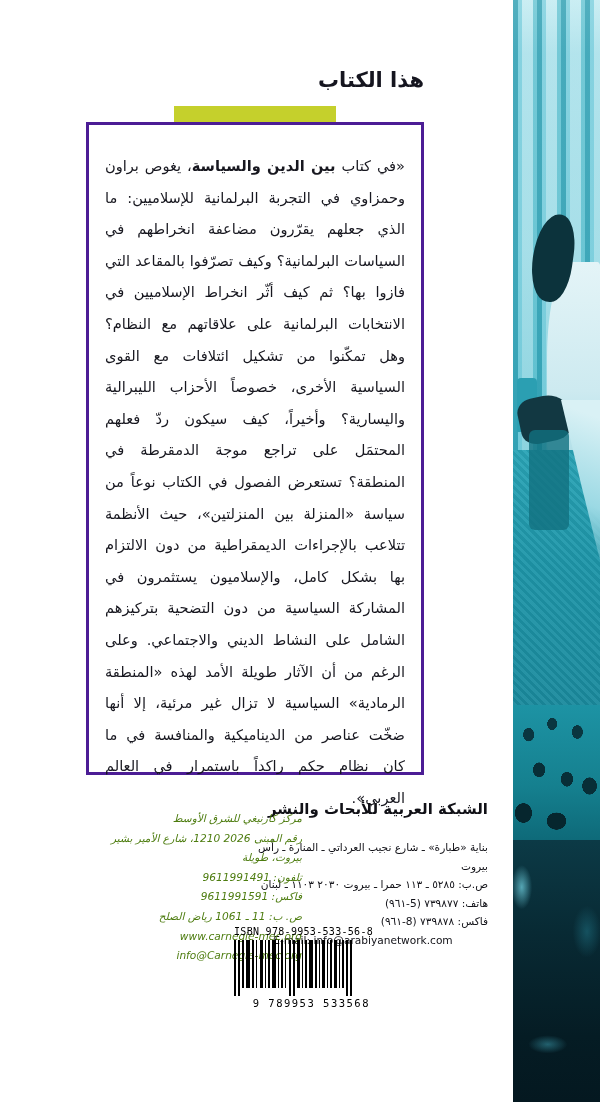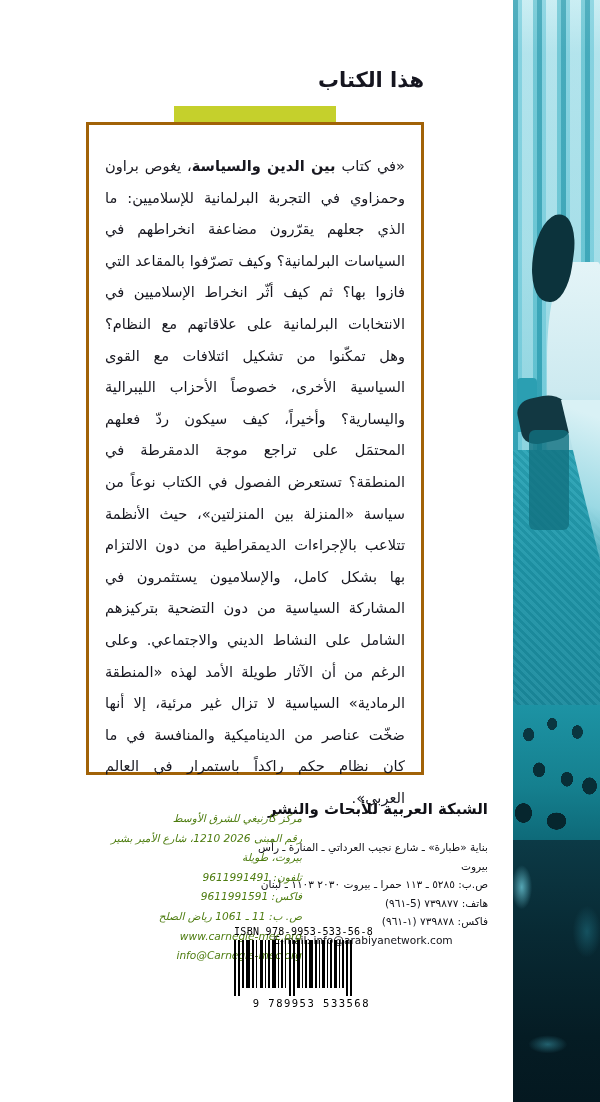--- a/index.html
+++ b/index.html
@@ -79,21 +79,21 @@
   }
   
   .section-title{
     position:absolute;top:68px;left:86px;width:338px;margin:0;
     text-align:right;font-size:21px;font-weight:bold;color:#15151f;
     direction:rtl;
   }
   
   .quote-box{
     position:absolute;left:86px;top:122px;width:338px;height:653px;
-    box-sizing:border-box;border:3px solid #a16207;background:#ffffff;
+    box-sizing:border-box;border:3px solid #4c1d95;background:#ffffff;
   }
   .quote-tab{
     position:absolute;top:-19px;left:50%;margin-left:-81px;width:162px;height:16px;
     background:#c5d02c;
   }
   .quote-text{
     margin:0;padding:25px 16px 0 16px;
     direction:rtl;text-align:justify;
     font-size:14.6px;line-height:31.6px;color:#17171f;
   }
@@ -152,21 +152,21 @@
   <div class="quote-box">
     <div class="quote-tab"></div>
     <p class="quote-text"><span>«في كتاب </span><b>بين الدين والسياسة</b><span>، يغوص براون وحمزاوي في التجربة البرلمانية للإسلاميين: ما الذي جعلهم يقرّرون مضاعفة انخراطهم في السياسات البرلمانية؟ وكيف تصرّفوا بالمقاعد التي فازوا بها؟ ثم كيف أثّر انخراط الإسلاميين في الانتخابات البرلمانية على علاقاتهم مع النظام؟ وهل تمكّنوا من تشكيل ائتلافات مع القوى السياسية الأخرى، خصوصاً الأحزاب الليبرالية واليسارية؟ وأخيراً، كيف سيكون ردّ فعلهم المحتمَل على تراجع موجة الدمقرطة في المنطقة؟ تستعرض الفصول في الكتاب نوعاً من سياسة «المنزلة بين المنزلتين»، حيث الأنظمة تتلاعب بالإجراءات الديمقراطية من دون الالتزام بها بشكل كامل، والإسلاميون يستثمرون في المشاركة السياسية من دون التضحية بتركيزهم الشامل على النشاط الديني والاجتماعي. وعلى الرغم من أن الآثار طويلة الأمد لهذه «المنطقة الرمادية» السياسية لا تزال غير مرئية، إلا أنها ضخّت عناصر من الديناميكية والمنافسة في ما كان نظام حكم راكداً باستمرار في العالم العربي».</span></p>
   </div>
 
   <div class="pub-right">
     <div class="pub-name">الشبكة العربية للأبحاث والنشر</div>
     <div class="pub-line">بناية «طبارة» ـ شارع نجيب العرداتي ـ المنارة ـ رأس بيروت</div>
     <div class="pub-line">ص.ب: ٥٢٨٥ ـ ١١٣ حمرا ـ بيروت ٢٠٣٠ ١١٠٣ ـ لبنان</div>
     <div class="pub-line">هاتف: ٧٣٩٨٧٧ (5-٩٦١)</div>
-    <div class="pub-line">فاكس: ٧٣٩٨٧٨ (١-٩٦١)</div>
+    <div class="pub-line">فاكس: ٧٣٩٨٧٨ (8-٩٦١)</div>
     <div class="pub-email">E-mail: info@arabiyanetwork.com</div>
   </div>
 
   <div class="pub-left">
     <div class="pub-line">مركز كارنيغي للشرق الأوسط</div>
     <div class="pub-line">رقم المبنى 2026 1210، شارع الأمير بشير</div>
     <div class="pub-line">بيروت، طويلة</div>
     <div class="pub-line">تلفون: 9611991491</div>
     <div class="pub-line">فاكس: 9611991591</div>
     <div class="pub-line">ص. ب: 11 ـ 1061 رياض الصلح</div>

